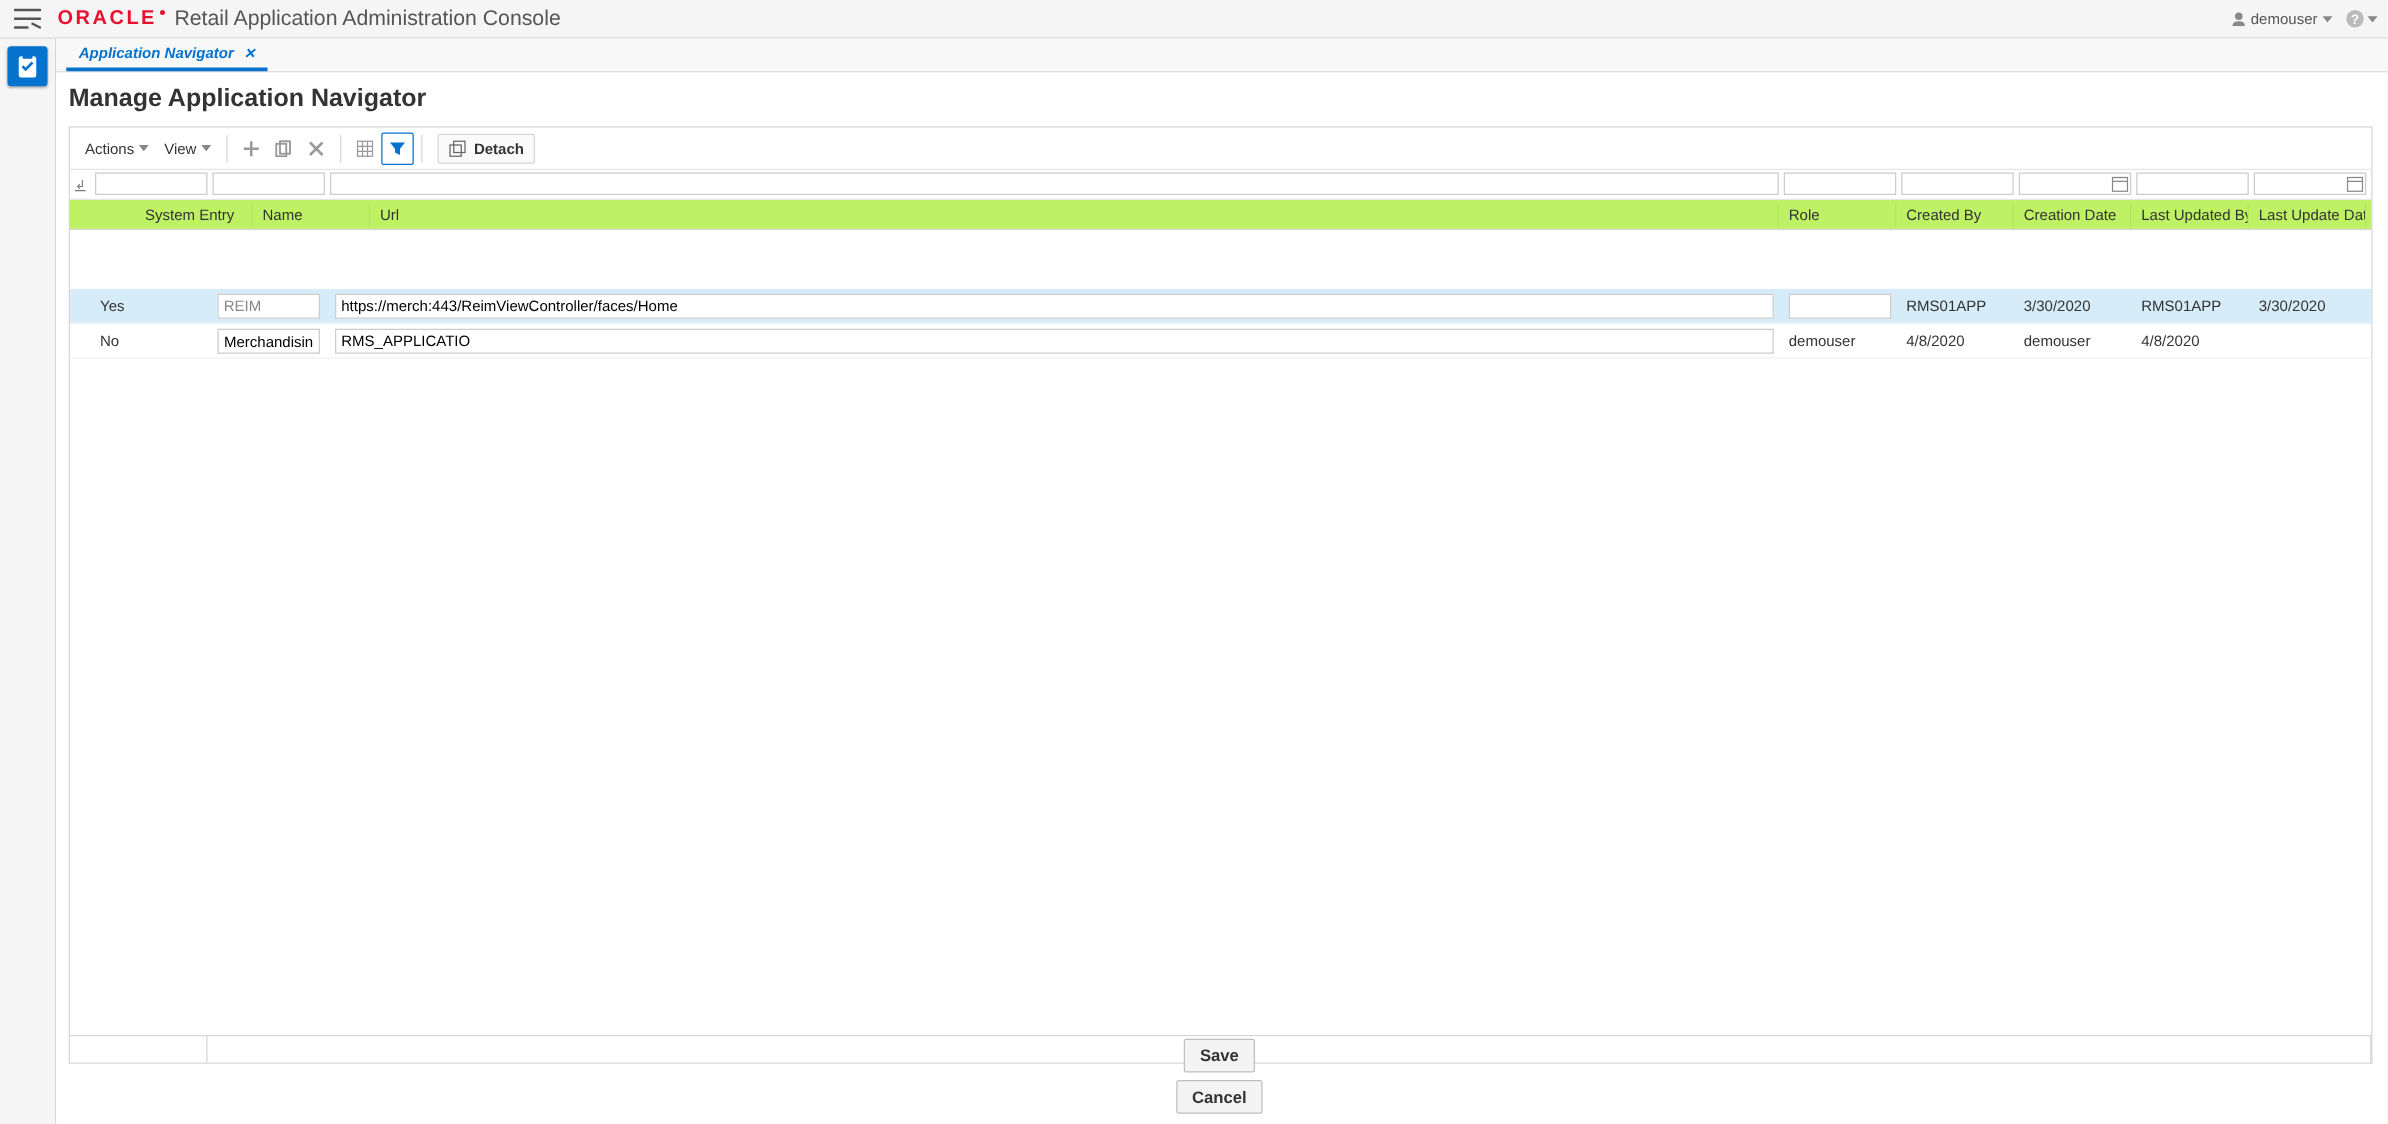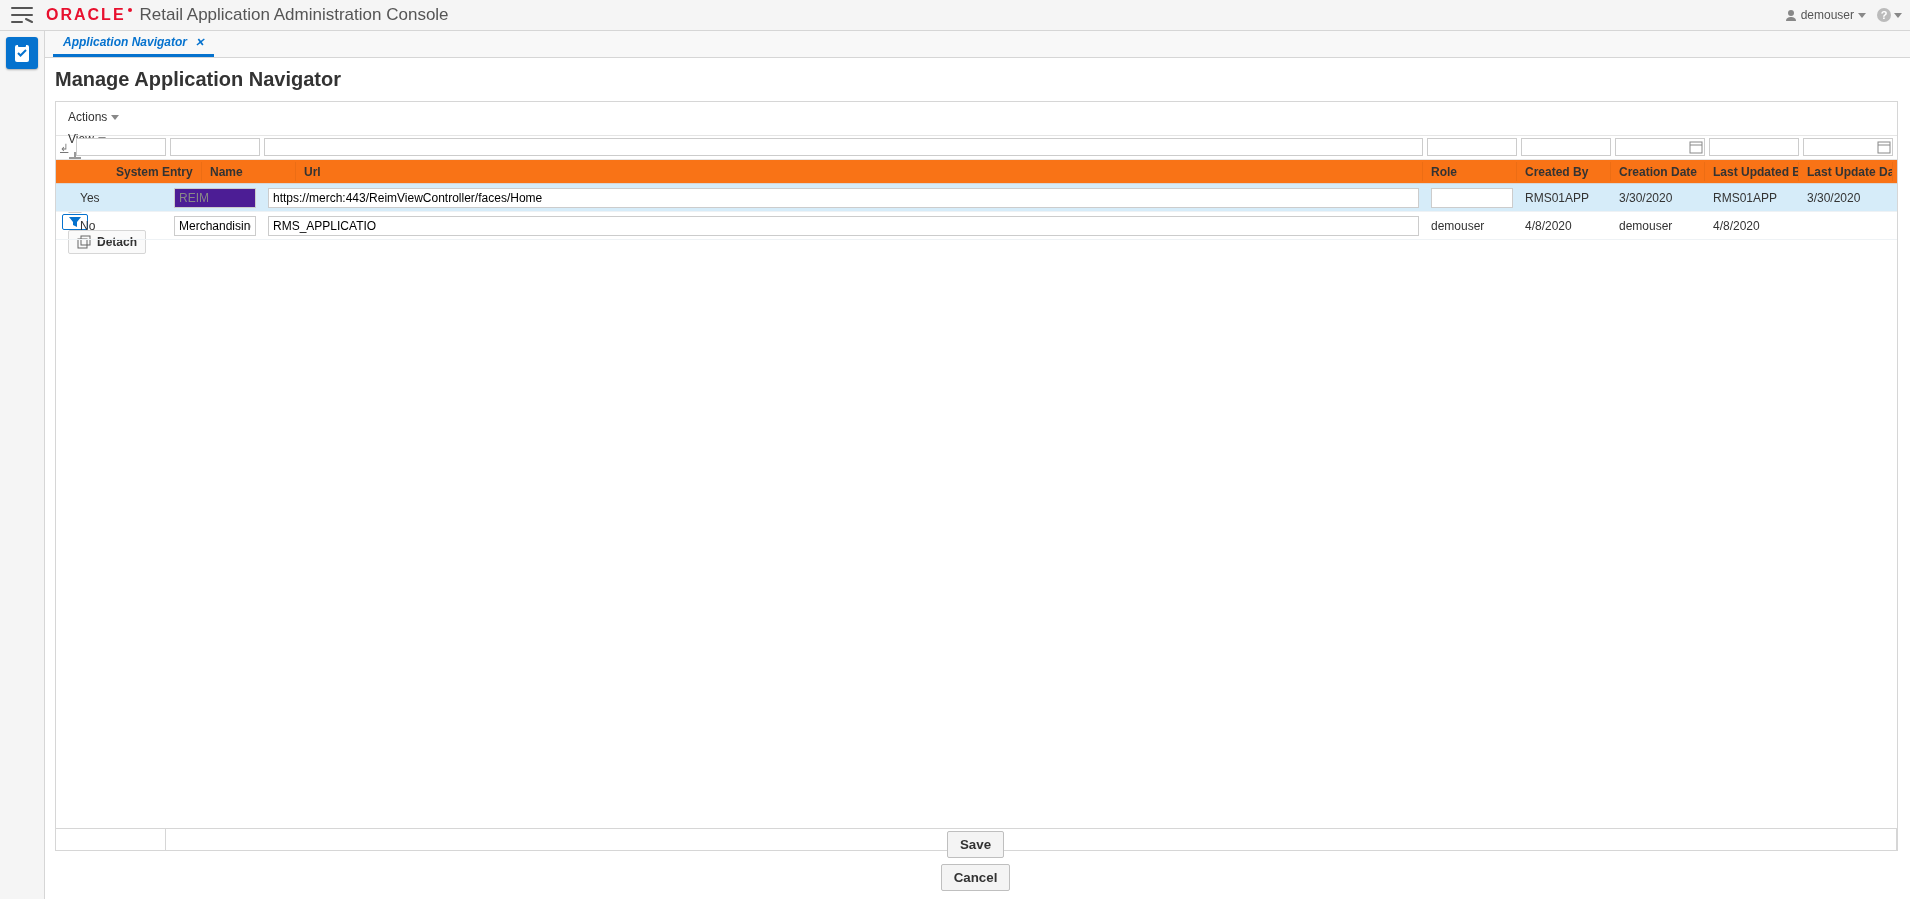--- a/index.html
+++ b/index.html
@@ -88,23 +88,22 @@
   .page-title { font-size:20px; font-weight:bold; color:#333; margin-bottom:10px;}
 
   .panel {
     border:1px solid #d6d6d6;
     flex:1; display:flex; flex-direction:column;
     min-height:0;
   }
 
   
   .toolbar {
-    height:34px; display:flex; align-items:flex-start; gap:0; padding:4px 6px;
+    height:34px; display:flex; align-items:center; gap:0; padding:4px 6px;
     border-bottom:1px solid #e5e5e5;
-    flex-direction:column;
   }
   .menu-btn {
     display:flex; align-items:center; gap:4px; padding:4px 6px; cursor:pointer; color:#333;
   }
   .sep { width:1px; height:22px; background:#d6d6d6; margin:0 6px; }
   .icon-btn {
     width:26px; height:26px; display:flex; align-items:center; justify-content:center;
     cursor:pointer; color:#888; border:1px solid transparent; border-radius:2px;
   }
   .icon-btn.active { border:1px solid #0572ce; color:#0572ce; background:#fff;}
@@ -126,47 +125,47 @@
   .filter-row input {
     width:100%; height:18px; border:1px solid #ccc; font-size:11px; padding:0 3px;
     background:#fff;
   }
   .filter-row .mini { width:10px; font-size:10px; color:#777; text-decoration:underline; align-self:center;}
   .date-filter { position:relative; }
   .date-filter svg { position:absolute; right:2px; top:2px; pointer-events:none;}
 
   
   .header-row {
-    background:#f97316;
+    background:#bef264;
     border-bottom:1px solid #d6d6d6;
-    font-weight:bold; color:#333;
+    font-weight:normal; color:#333;
     height:24px;
     padding-left:40px;
   }
   .header-row > div {
     display:flex; align-items:center; padding:0 4px;
     white-space:nowrap; overflow:hidden; text-overflow:ellipsis;
     border-right:1px solid rgba(0,0,0,0.05);
   }
   .header-row > div:first-child{border:none;padding:0;}
 
   
-  .data-body { flex:1; overflow:auto; }
+  .data-body { flex:1; overflow:auto;margin-top:47px; }
   .data-row {
     height:28px; border-bottom:1px solid #eef2f5;
   }
   .data-row.selected { background:#d6ecf9; }
   .data-row > div {
     display:flex; align-items:center; padding:0 4px;
     white-space:nowrap; overflow:hidden; text-overflow:ellipsis;
   }
   .data-row input[type=text]{
     width:100%; height:20px; border:1px solid #ccc; background:#fff; padding:0 4px; font-size:12px;
   }
-  .data-row input.readonly { background:#4c1d95; color:#888; }
+  .data-row input.readonly { background:#ffffff; color:#888; }
 
   
   .grid-footer {
     height:22px; border-top:1px solid #d6d6d6;
     display:grid;
     grid-template-columns: 110px 1fr;
   }
   .grid-footer > div { border-right:1px solid #d6d6d6; }
 
   

